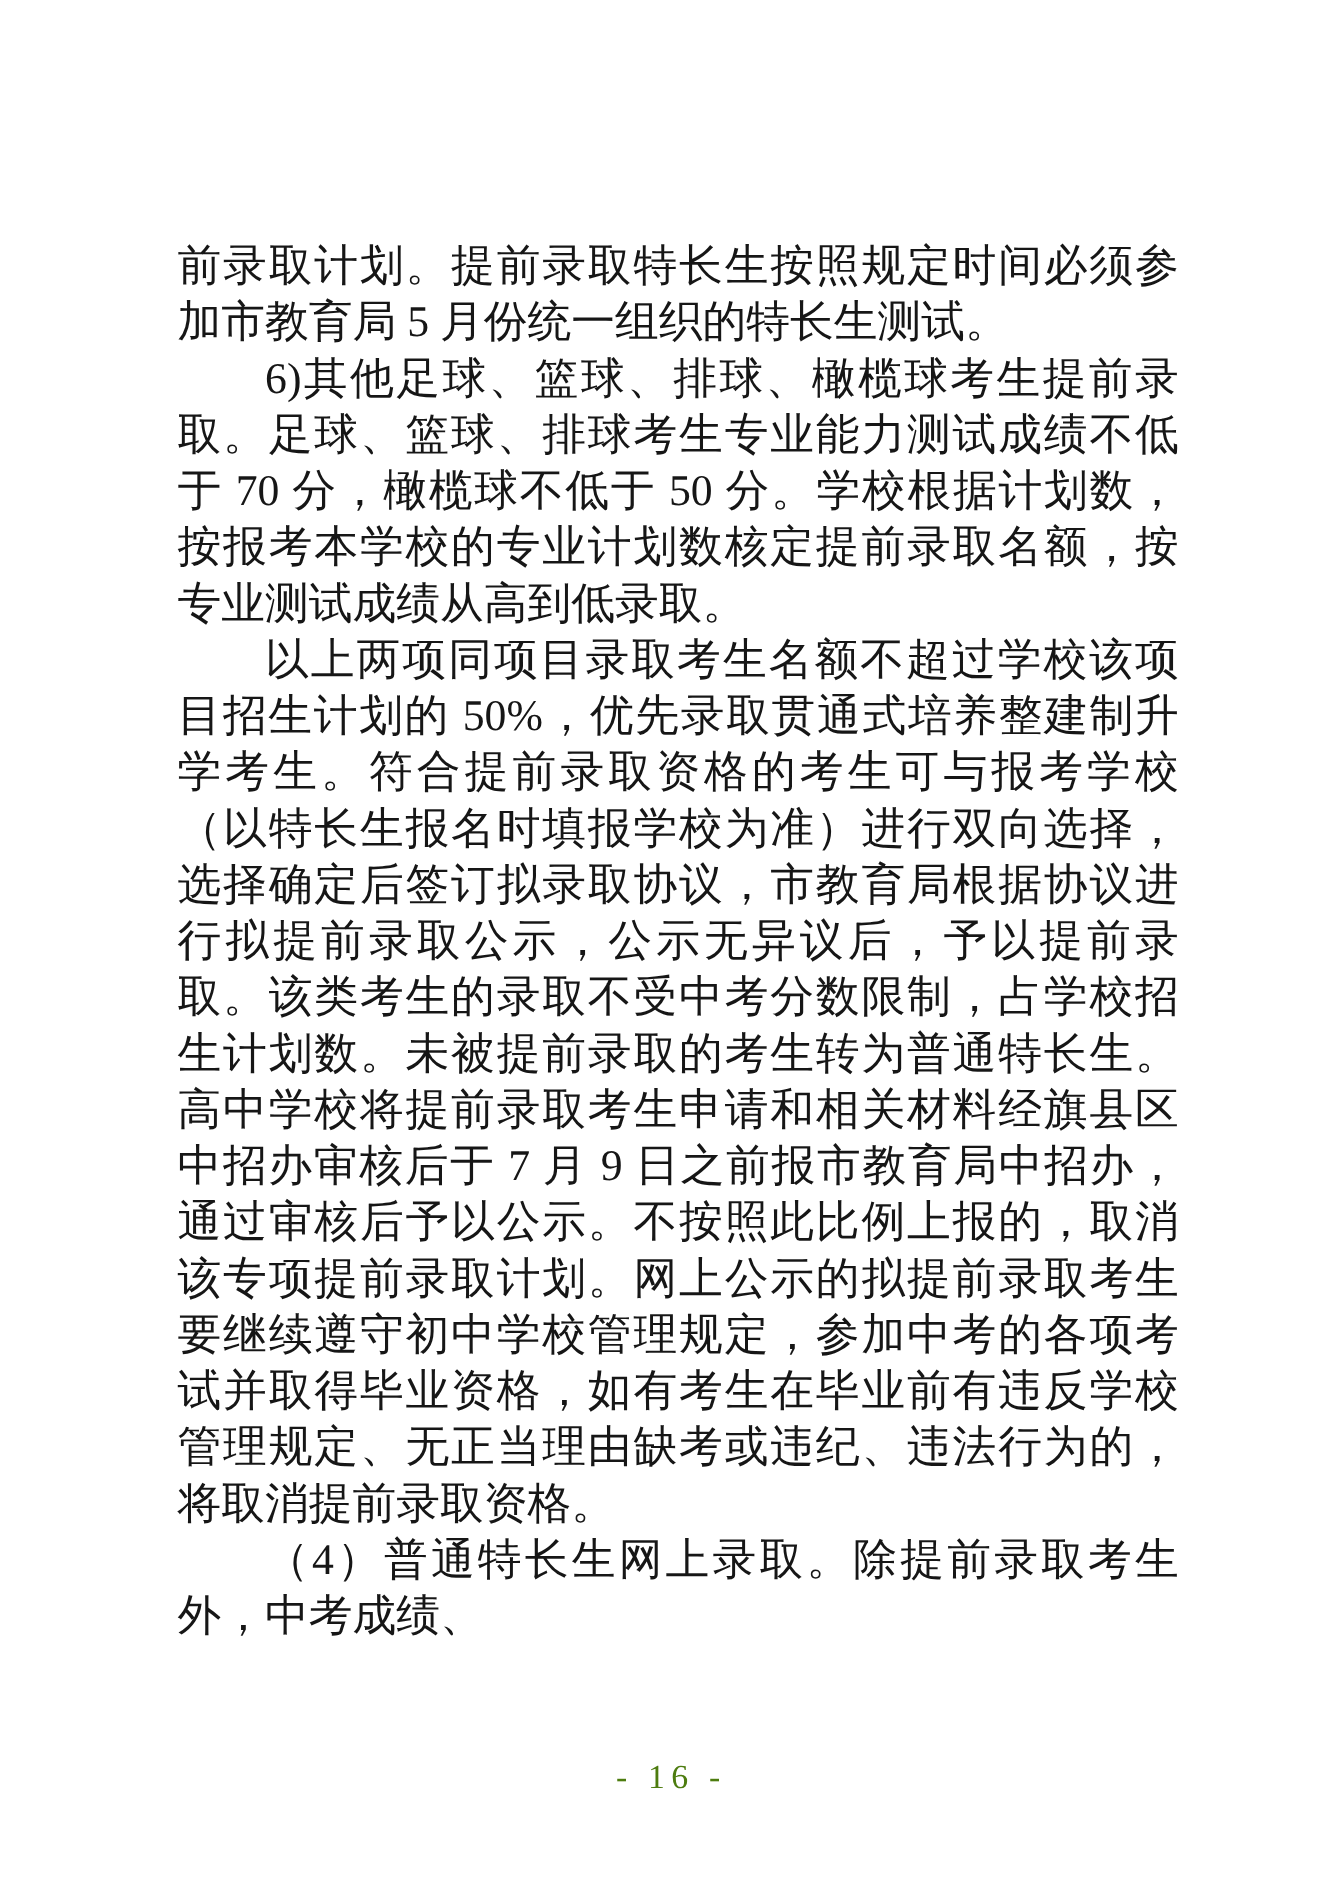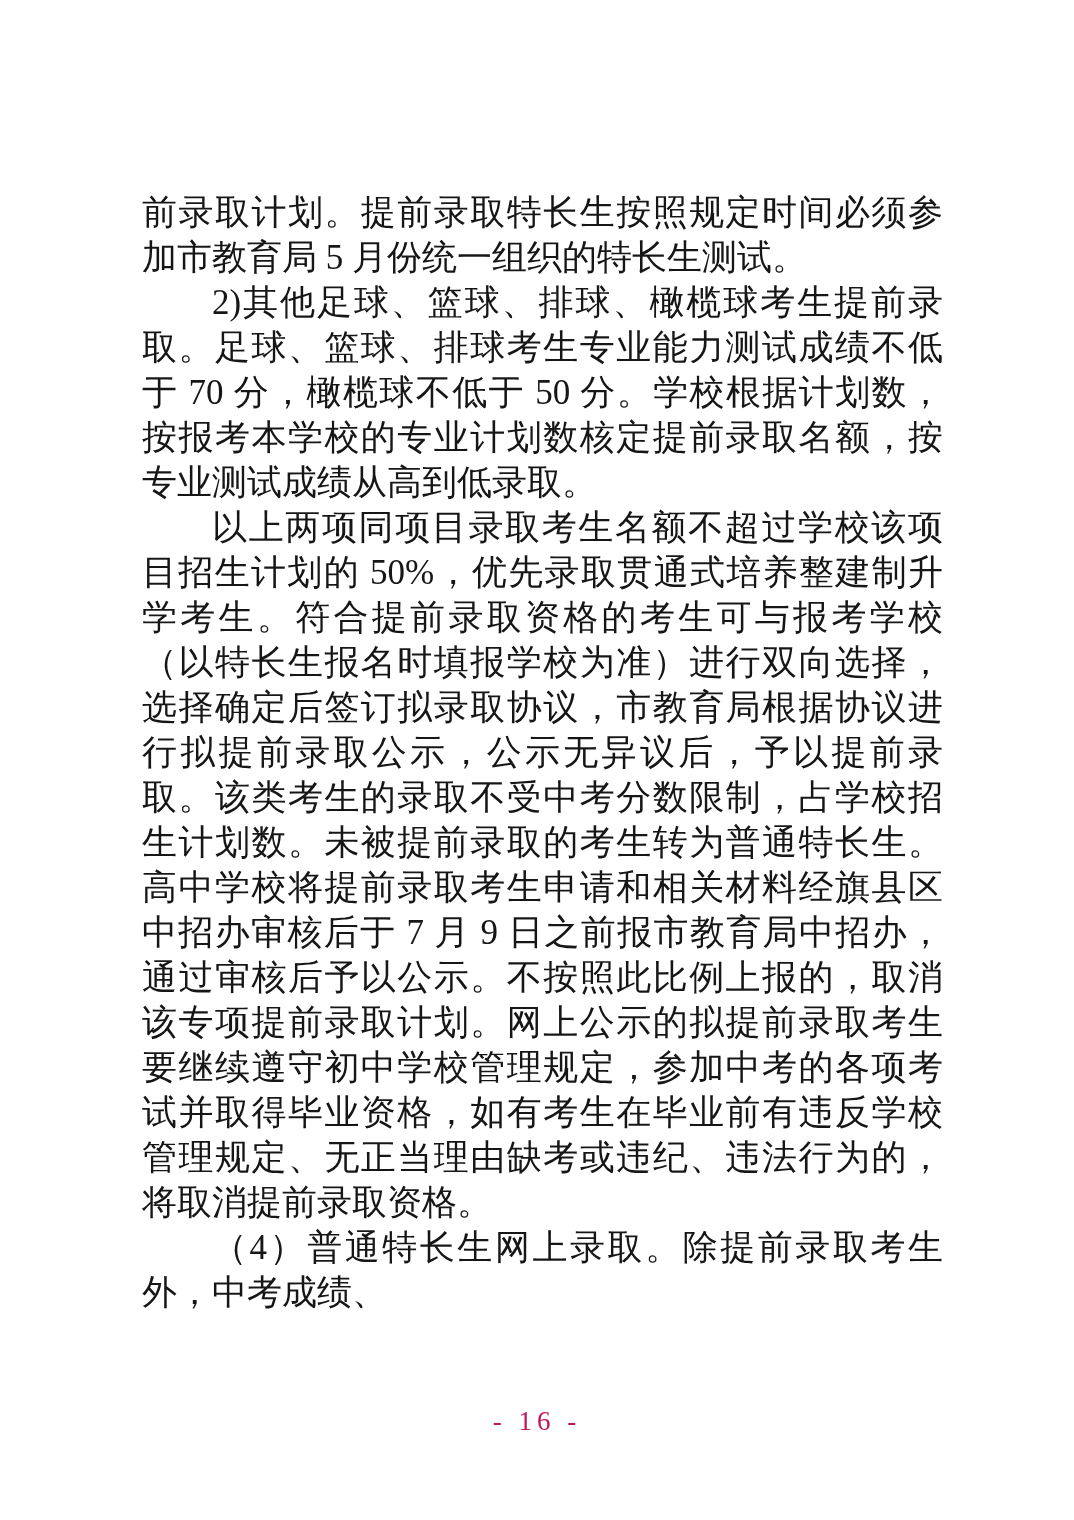--- a/index.html
+++ b/index.html
@@ -43,31 +43,31 @@
   .page-footer {
     position: absolute;
     left: 0;
     top: 1406px;
     width: 100%;
     text-align: center;
   }
   .page-number {
     font-size: 27px;
     letter-spacing: 5px;
-    color: #be185d;
+    color: #4d7c0f;
     font-family: "Liberation Serif", "DejaVu Serif", serif;
   }
 </style>
 </head>
 <body>
 
 <main class="page">
   <section class="content">
     <p class="para no-indent">前录取计划。提前录取特长生按照规定时间必须参加市教育局 5 月份统一组织的特长生测试。</p>
-    <p class="para">2)其他足球、篮球、排球、橄榄球考生提前录取。足球、篮球、排球考生专业能力测试成绩不低于 70 分，橄榄球不低于 50 分。学校根据计划数，按报考本学校的专业计划数核定提前录取名额，按专业测试成绩从高到低录取。</p>
+    <p class="para">6)其他足球、篮球、排球、橄榄球考生提前录取。足球、篮球、排球考生专业能力测试成绩不低于 70 分，橄榄球不低于 50 分。学校根据计划数，按报考本学校的专业计划数核定提前录取名额，按专业测试成绩从高到低录取。</p>
     <p class="para">以上两项同项目录取考生名额不超过学校该项目招生计划的 50%，优先录取贯通式培养整建制升学考生。符合提前录取资格的考生可与报考学校（以特长生报名时填报学校为准）进行双向选择，选择确定后签订拟录取协议，市教育局根据协议进行拟提前录取公示，公示无异议后，予以提前录取。该类考生的录取不受中考分数限制，占学校招生计划数。未被提前录取的考生转为普通特长生。高中学校将提前录取考生申请和相关材料经旗县区中招办审核后于 7 月 9 日之前报市教育局中招办，通过审核后予以公示。不按照此比例上报的，取消该专项提前录取计划。网上公示的拟提前录取考生要继续遵守初中学校管理规定，参加中考的各项考试并取得毕业资格，如有考生在毕业前有违反学校管理规定、无正当理由缺考或违纪、违法行为的，将取消提前录取资格。</p>
     <p class="para">（4）普通特长生网上录取。除提前录取考生外，中考成绩、</p>
   </section>
 
   <footer class="page-footer">
     <span class="page-number">- 16 -</span>
   </footer>
 </main>
 
 </body></html>

